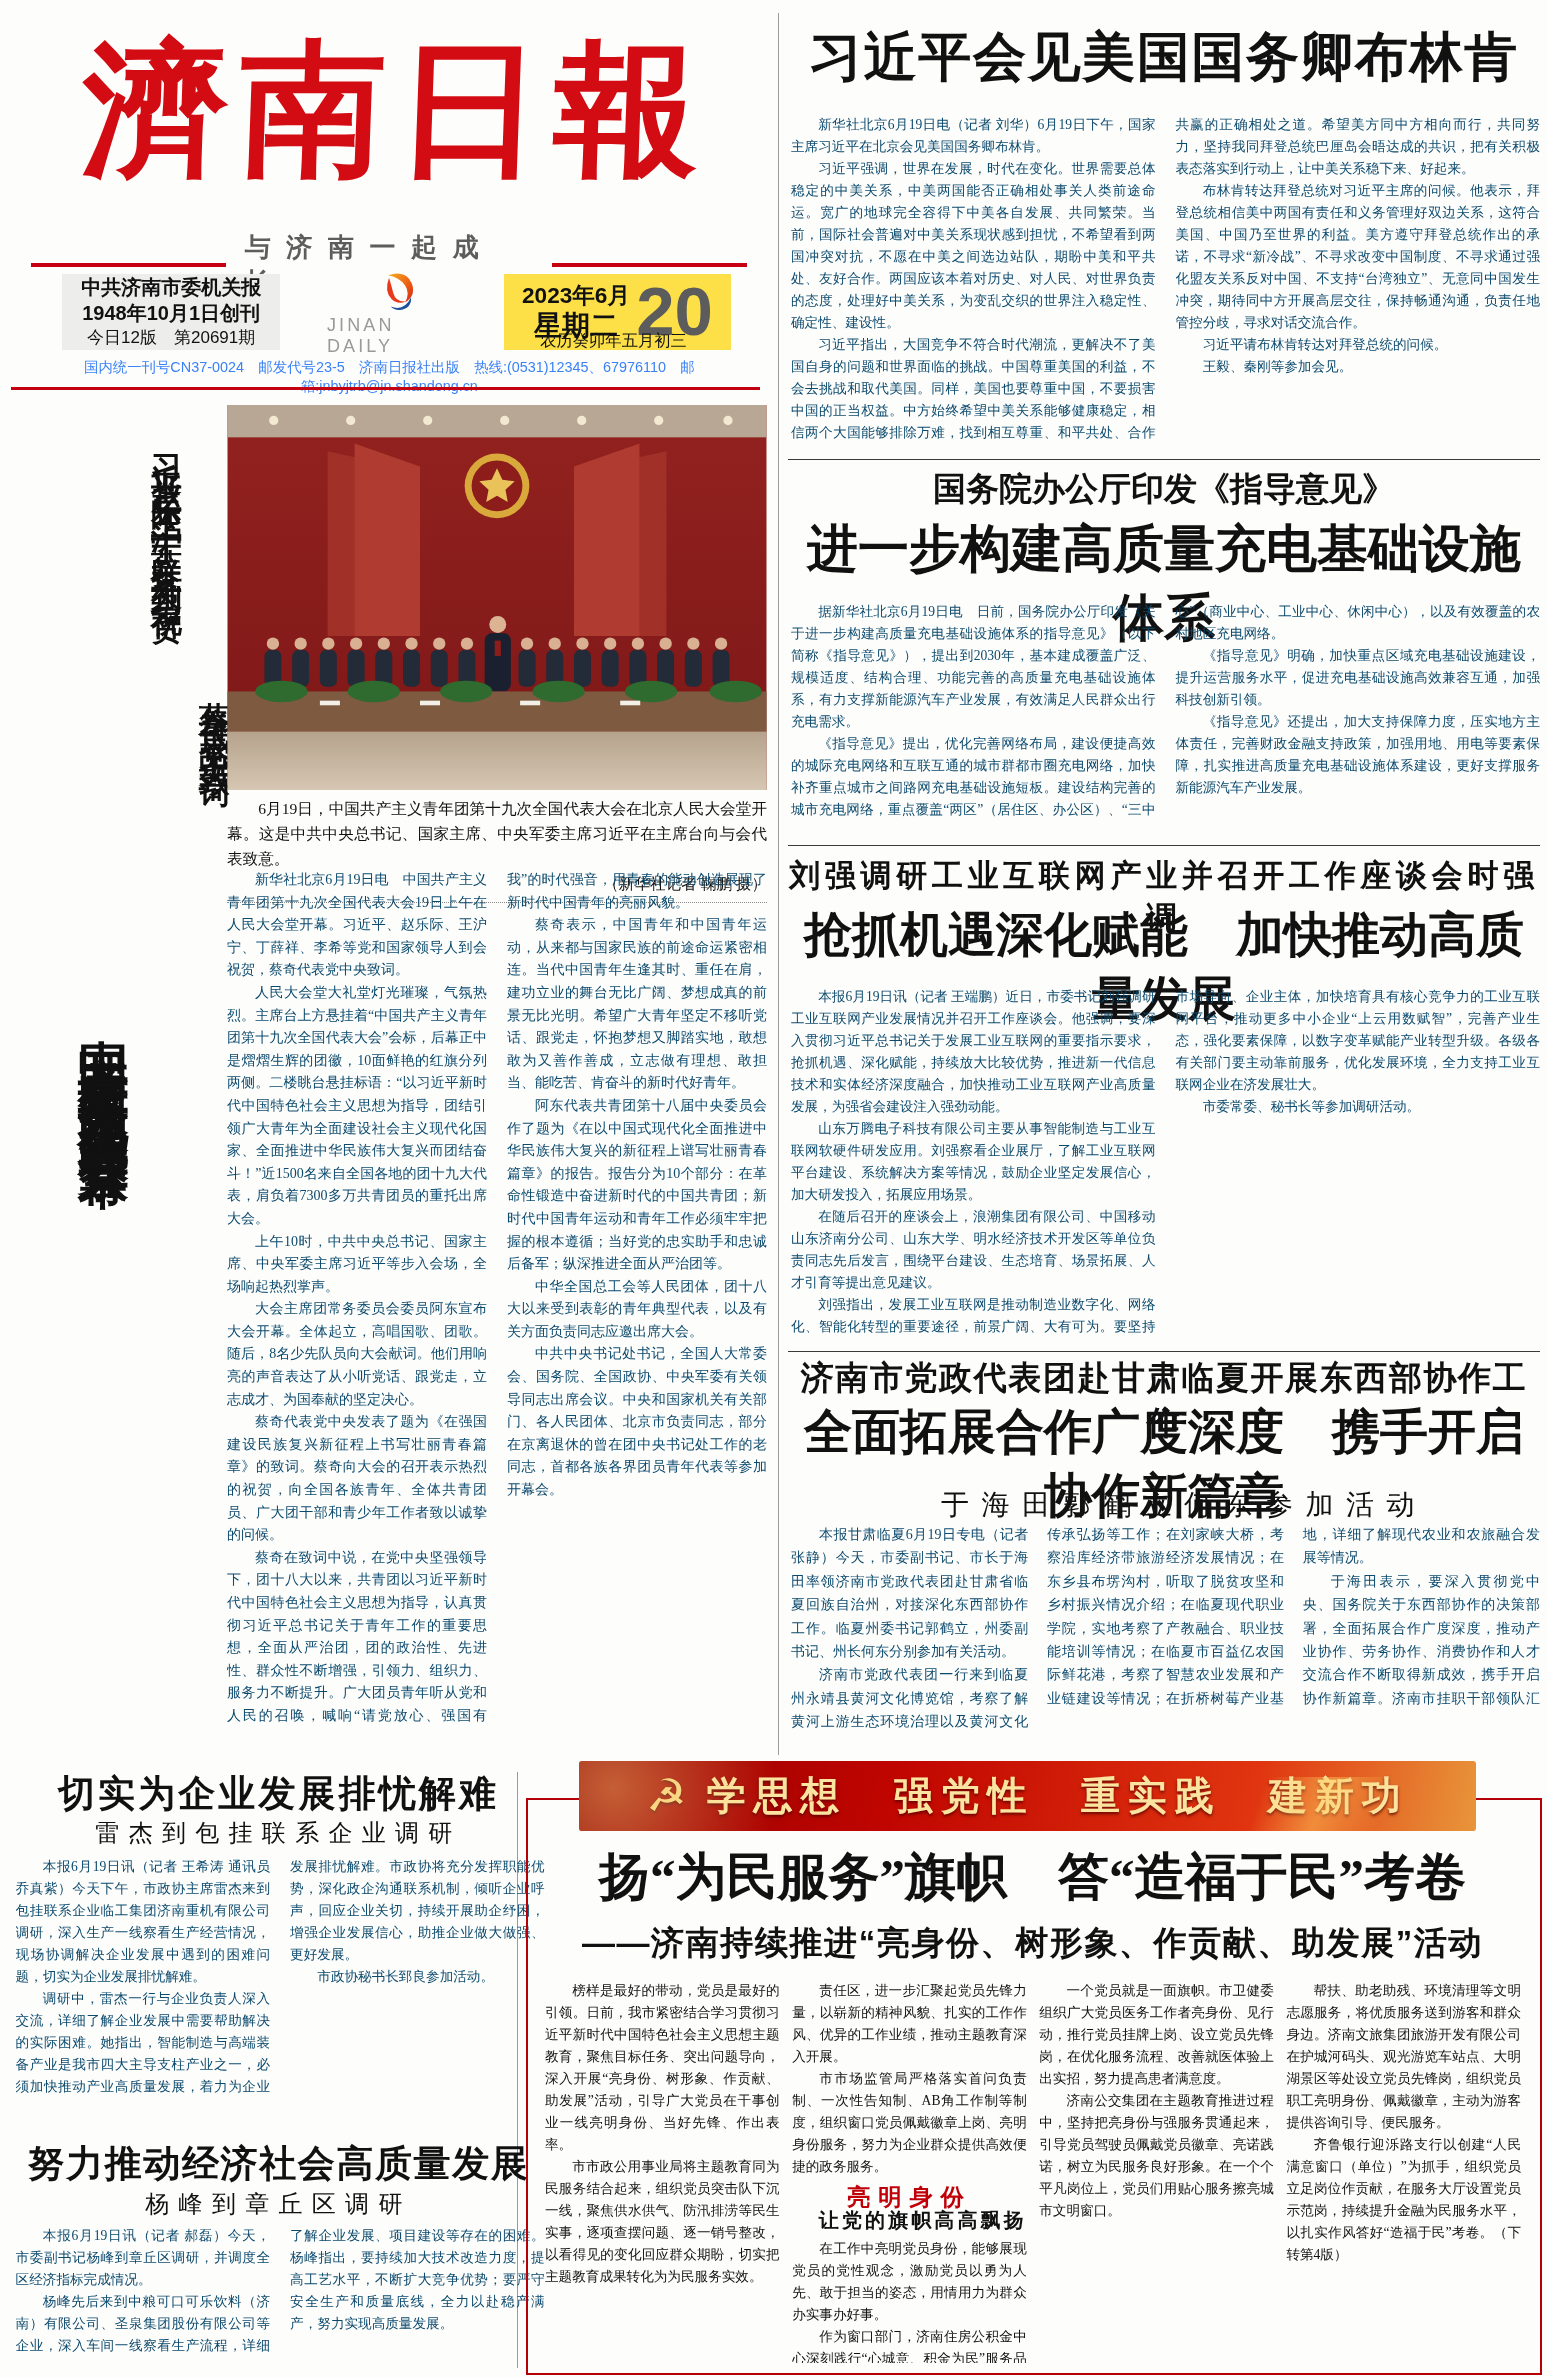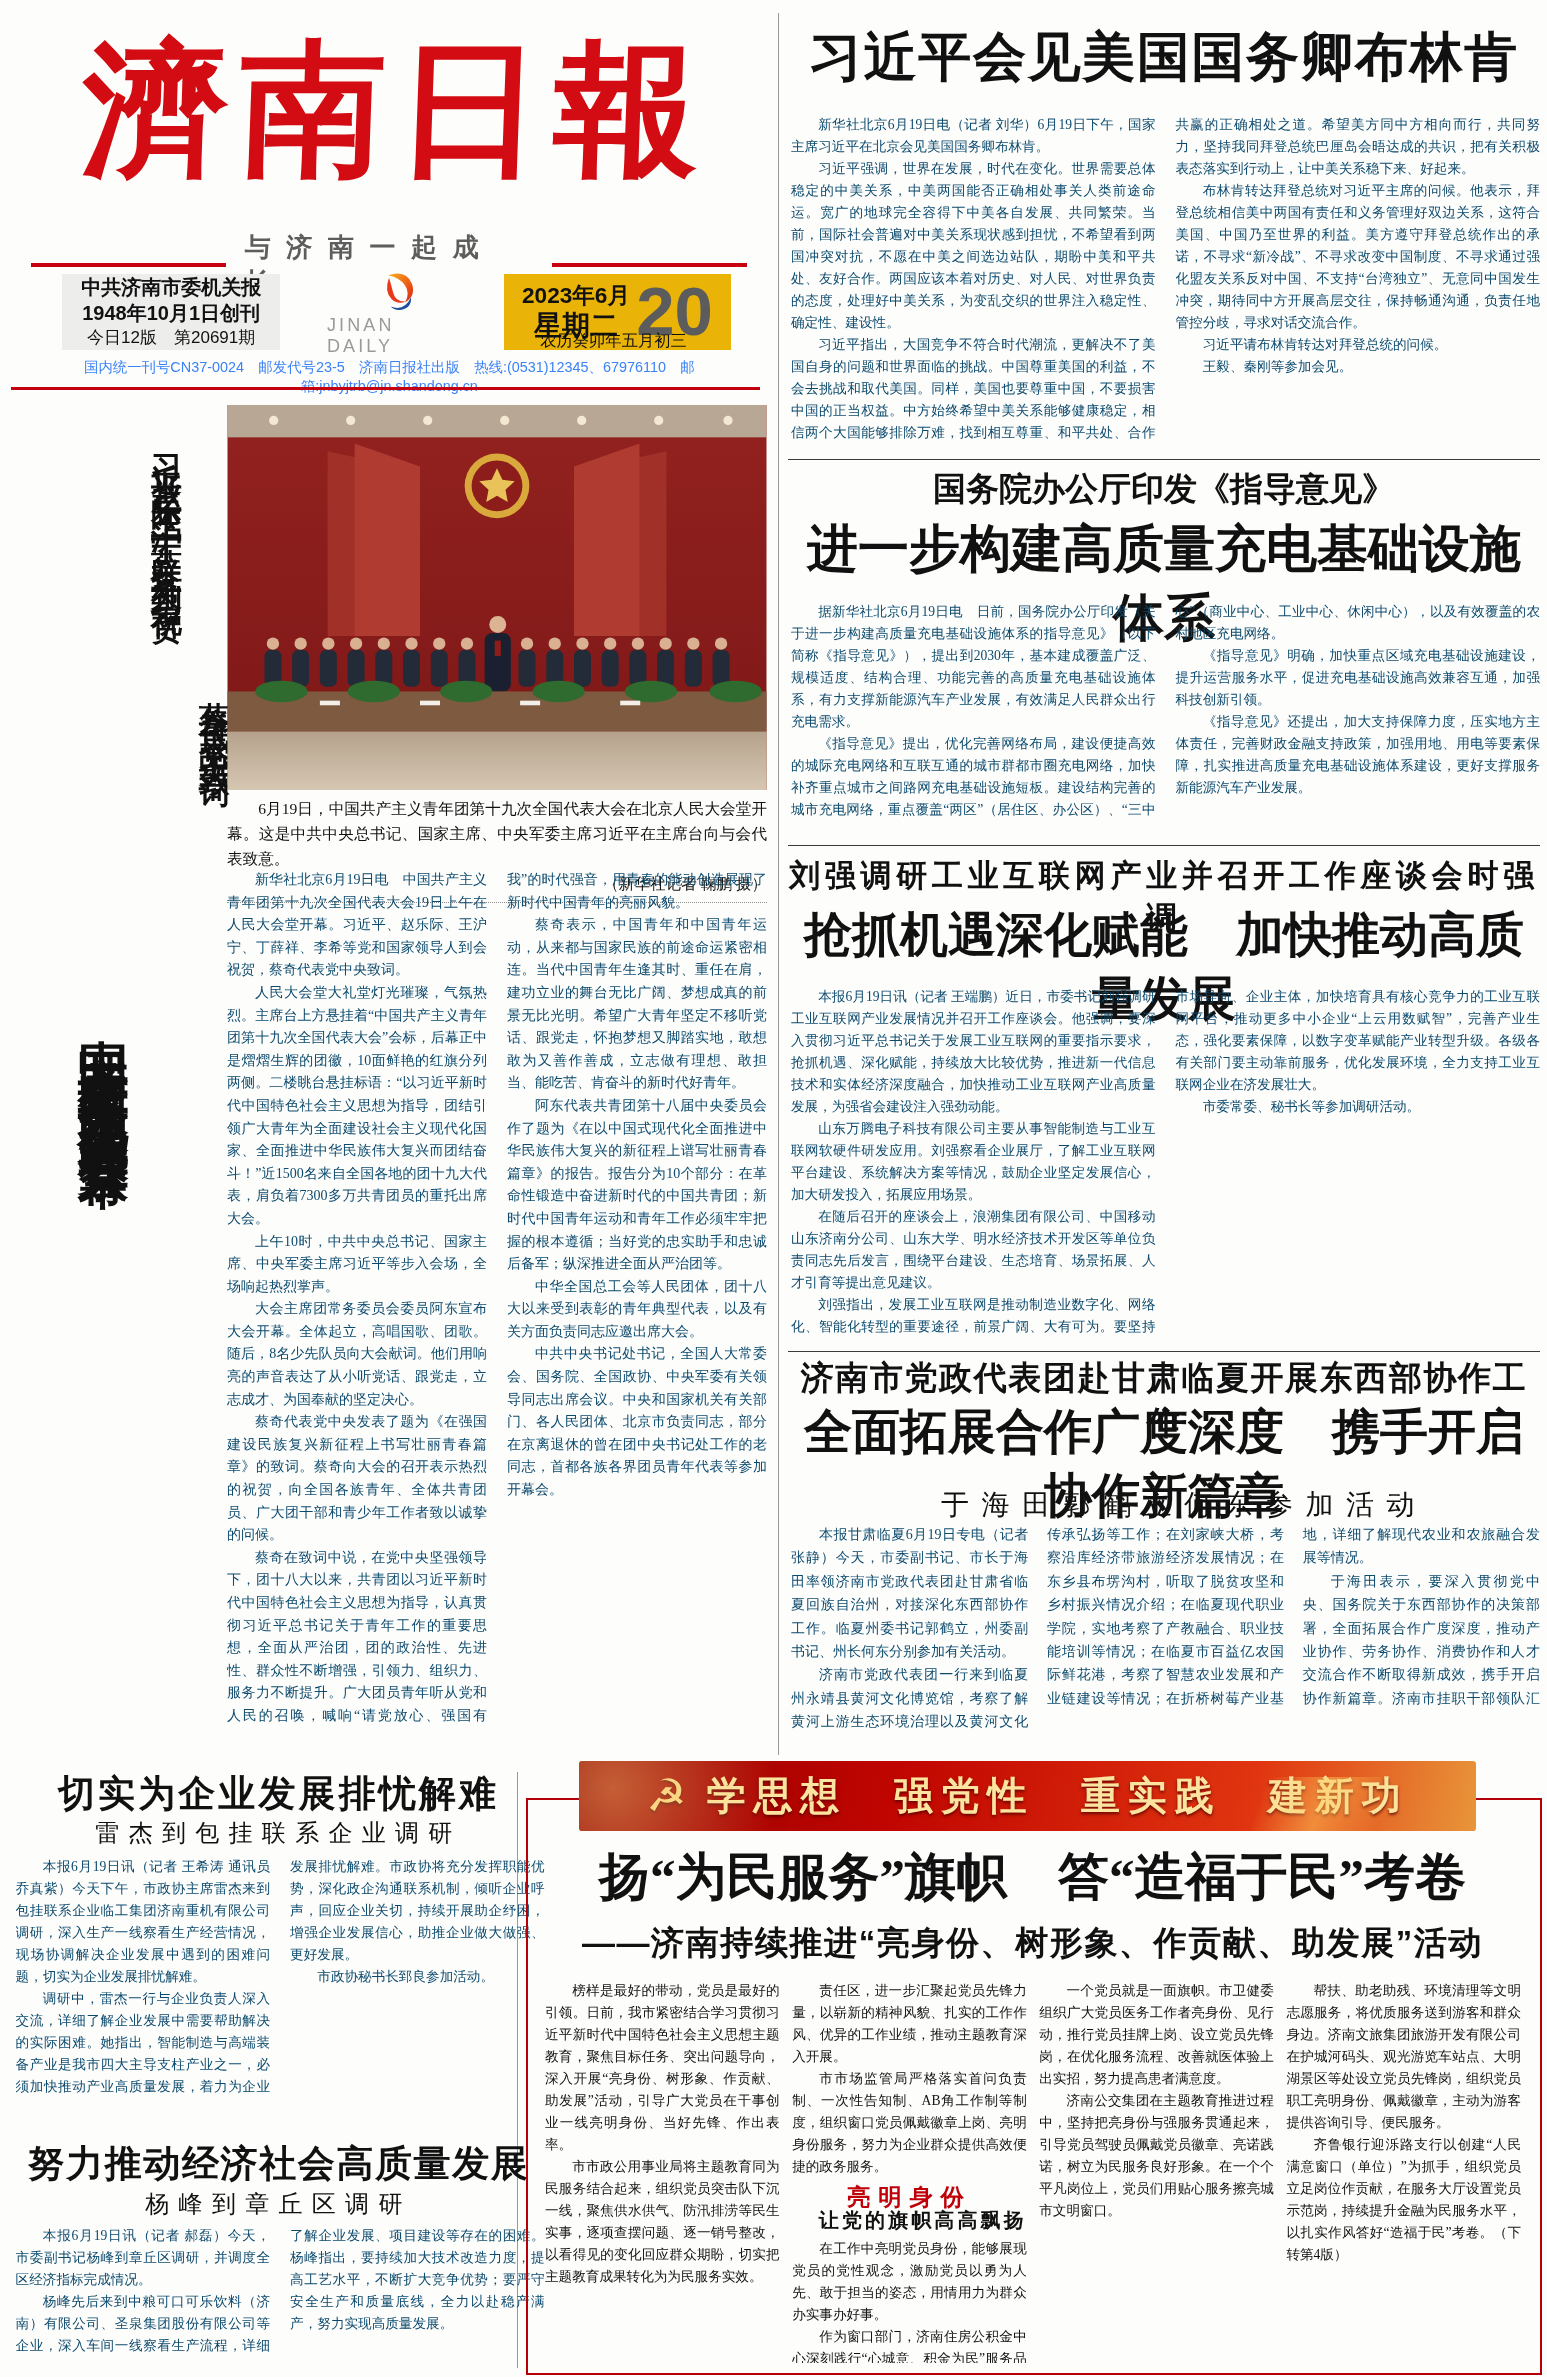--- a/index.html
+++ b/index.html
@@ -13,21 +13,21 @@
       transform:skewX(-2deg);}
   #tagline-row{left:31px;top:230px;width:716px;display:flex;align-items:center;justify-content:center;gap:18.7px;}
   .tag-rule{height:3.9px;background:#c70011;flex:0 0 195px;}
   #tagline{font-family:"Liberation Sans",sans-serif;font-weight:700;font-size:26px;color:#5d5d5d;letter-spacing:15.6px;}
   .graybox{background:#ededec;display:flex;flex-direction:column;align-items:center;justify-content:center;}
   #org-box{left:62px;top:274px;width:209px;height:76px;padding:0 4.7px;}
   .org-l{font-family:"Liberation Sans",sans-serif;font-weight:700;font-size:20px;line-height:26px;}
   .org-s{font-family:"Liberation Sans",sans-serif;font-size:17px;line-height:23.4px;}
   #logo-box{left:327px;top:271px;width:140px;height:86px;display:flex;flex-direction:column;align-items:center;}
   #logo-text{font-family:"Liberation Sans",sans-serif;color:#9a9a9a;font-size:18px;letter-spacing:3.1px;margin-top:1.6px;}
-  #date-box{left:504px;top:274px;width:227px;height:76px;background:#eab308;display:flex;align-items:center;justify-content:center;gap:6.2px;}
+  #date-box{left:504px;top:274px;width:227px;height:76px;background:#fde047;display:flex;align-items:center;justify-content:center;gap:6.2px;}
   .date-left{display:flex;flex-direction:column;align-items:center;}
   #date-month{font-family:"Liberation Sans",sans-serif;font-weight:700;font-size:22.6px;line-height:26.5px;}
   #date-week{font-family:"Liberation Sans",sans-serif;font-weight:700;font-size:28px;line-height:31px;}
   #date-day{font-family:"Liberation Sans",sans-serif;font-weight:700;font-size:69px;color:#5c5c5c;line-height:62px;}
   #date-lunar{left:504px;top:330px;width:219px;text-align:center;font-family:"Liberation Sans",sans-serif;font-size:16.3px;}
   #pub-line{left:23.4px;top:358px;width:732px;text-align:center;font-family:"Liberation Sans",sans-serif;font-size:14.4px;color:#3b82f6;}
   .hr-red{background:#c40010;}
   .hr-thin{background:#3a3a3a;}
   .vr-thin{background:#9a9a9a;}
   

